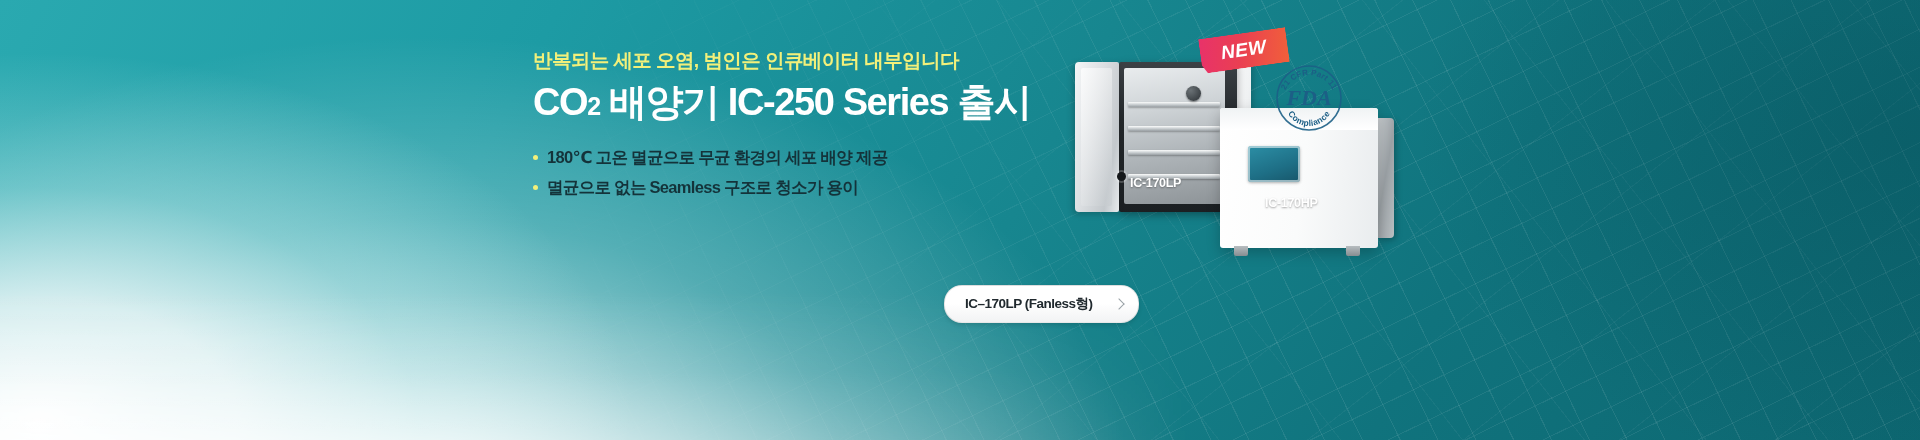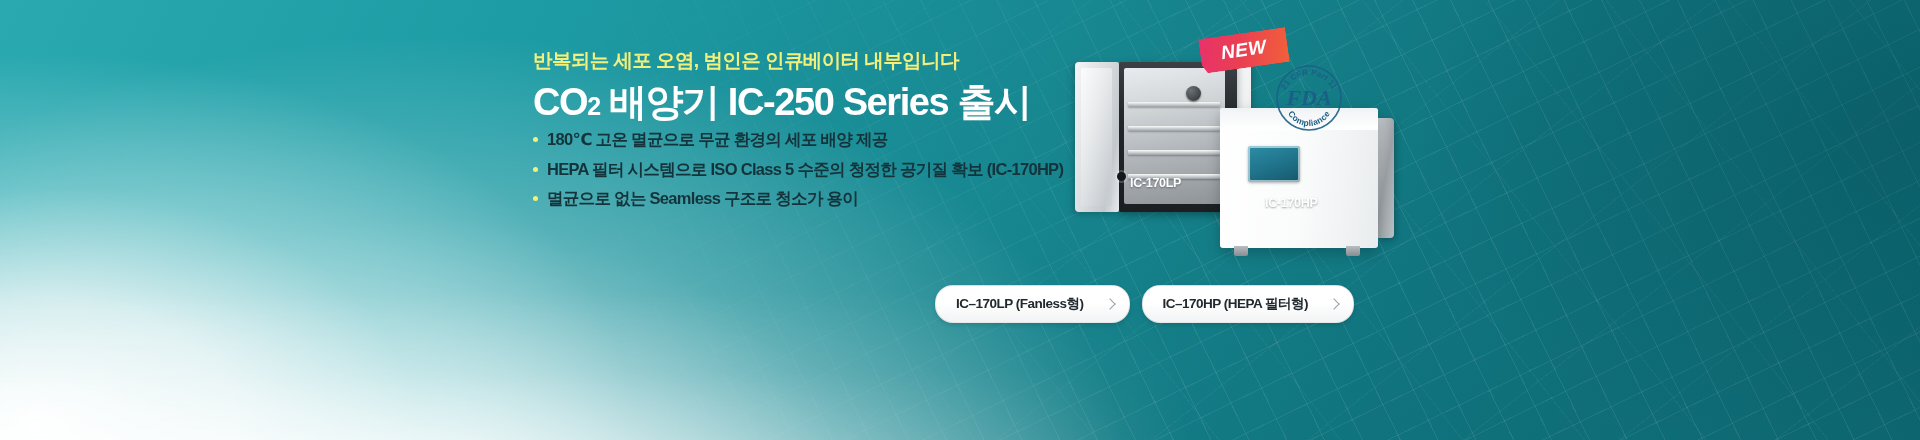--- a/index.html
+++ b/index.html
@@ -53,41 +53,41 @@
   .eyebrow{
     font-size:19.5px;font-weight:700;color:#f2f07a;letter-spacing:-0.6px;
     line-height:1.25;white-space:nowrap;
   }
   .headline{
     margin-top:9px;
     font-size:38px;font-weight:800;color:#ffffff;letter-spacing:-1.4px;
     line-height:1.12;white-space:nowrap;
   }
   .headline .sub{font-size:25px;vertical-align:baseline;}
-  .bullets{margin-top:3px;}
+  .bullets{margin-top:21px;}
   .bullet{
     display:flex;align-items:flex-start;
     font-size:16.5px;font-weight:600;color:#14333a;letter-spacing:-0.7px;
     line-height:1.5;margin-bottom:5px;white-space:nowrap;
   }
   .bullet .dot{
     width:5px;height:5px;border-radius:50%;background:#f2f07a;
     margin-right:9px;margin-top:10px;flex:0 0 auto;
   }
 
   
   .btn-row{position:absolute;left:935px;top:285px;display:flex;gap:12px;}
   .btn{
     display:flex;align-items:center;justify-content:space-between;
     height:36px;padding:0 15px 0 20px;border-radius:18px;
     background:linear-gradient(180deg,#ffffff 0%,#ffffff 48%,#f2f3f4 100%);
     border:1px solid rgba(0,0,0,0.09);
     box-shadow:0 2px 4px rgba(0,0,0,0.13);
     font-size:13.5px;font-weight:700;color:#20292e;letter-spacing:-0.5px;
-    white-space:nowrap;cursor:pointer;
+    white-space:nowrap;cursor:pointer;margin-left:9px;
   }
   .btn-label{margin-right:22px;}
   .chev{
     width:7px;height:7px;border-right:1.6px solid #9aa2a7;border-top:1.6px solid #9aa2a7;
     transform:rotate(45deg);flex:0 0 auto;
   }
 
   
   .products{position:absolute;left:1055px;top:40px;width:420px;height:240px;}
 
@@ -207,36 +207,28 @@
 
     <div class="headline"><span>CO</span><span class="sub">2</span><span> 배양기 IC-250 Series 출시</span></div>
 
     <div class="bullets">
       <div class="bullet">
         <span class="dot"></span>
         <span>180℃ 고온 멸균으로 무균 환경의 세포 배양 제공</span>
       </div>
       <div class="bullet">
         <span class="dot"></span>
-        <span>HEPA 필터 시스템으로 ISO Class 5 수준의 청정한 공기질 확보 (IC-170HP)</span>
-      </div>
-      <div class="bullet">
-        <span class="dot"></span>
         <span>멸균으로 없는 Seamless 구조로 청소가 용이</span>
       </div>
     </div>
   </div>
 
   <div class="btn-row">
     <div class="btn">
       <span class="btn-label">IC–170LP (Fanless형)</span>
-      <span class="chev"></span>
-    </div>
-    <div class="btn">
-      <span class="btn-label">IC–170HP (HEPA 필터형)</span>
       <span class="chev"></span>
     </div>
   </div>
 
   <div class="products">
 
     <div class="lp">
       <div class="lp-side"></div>
       <div class="lp-body">
         <div class="lp-cham">

